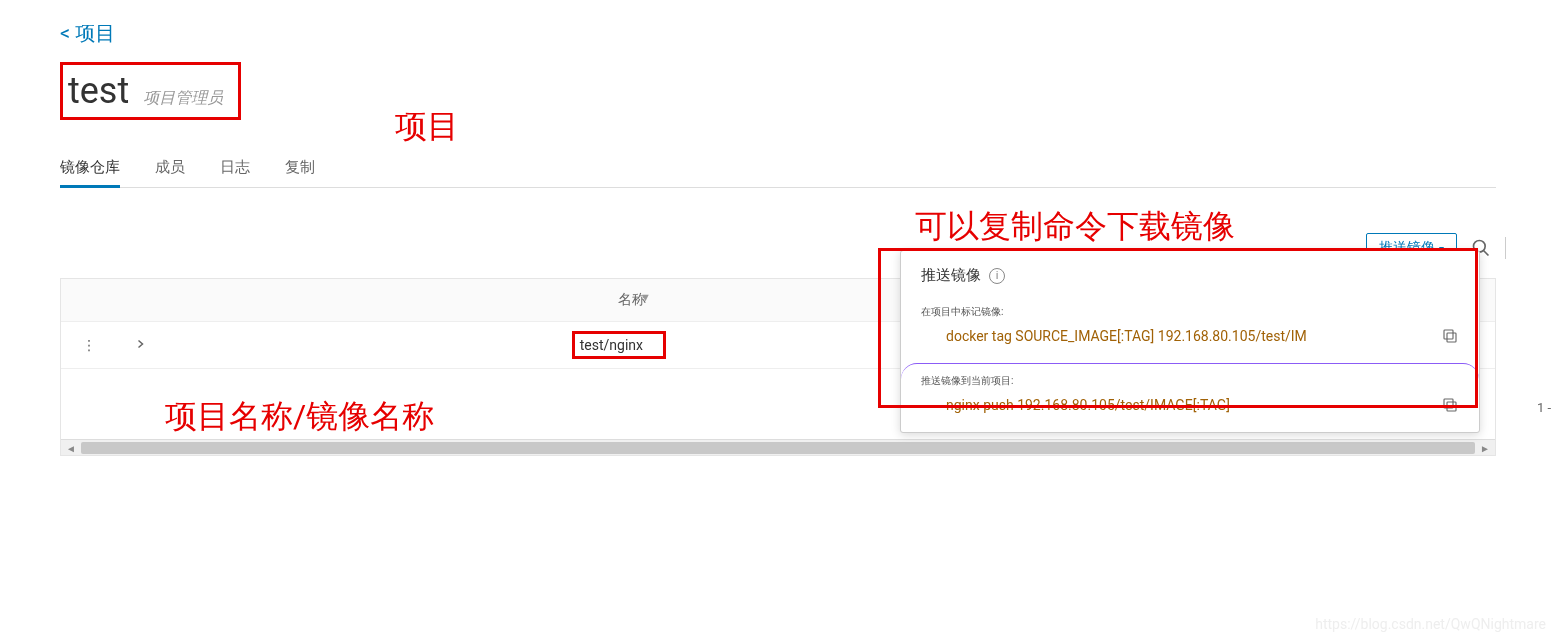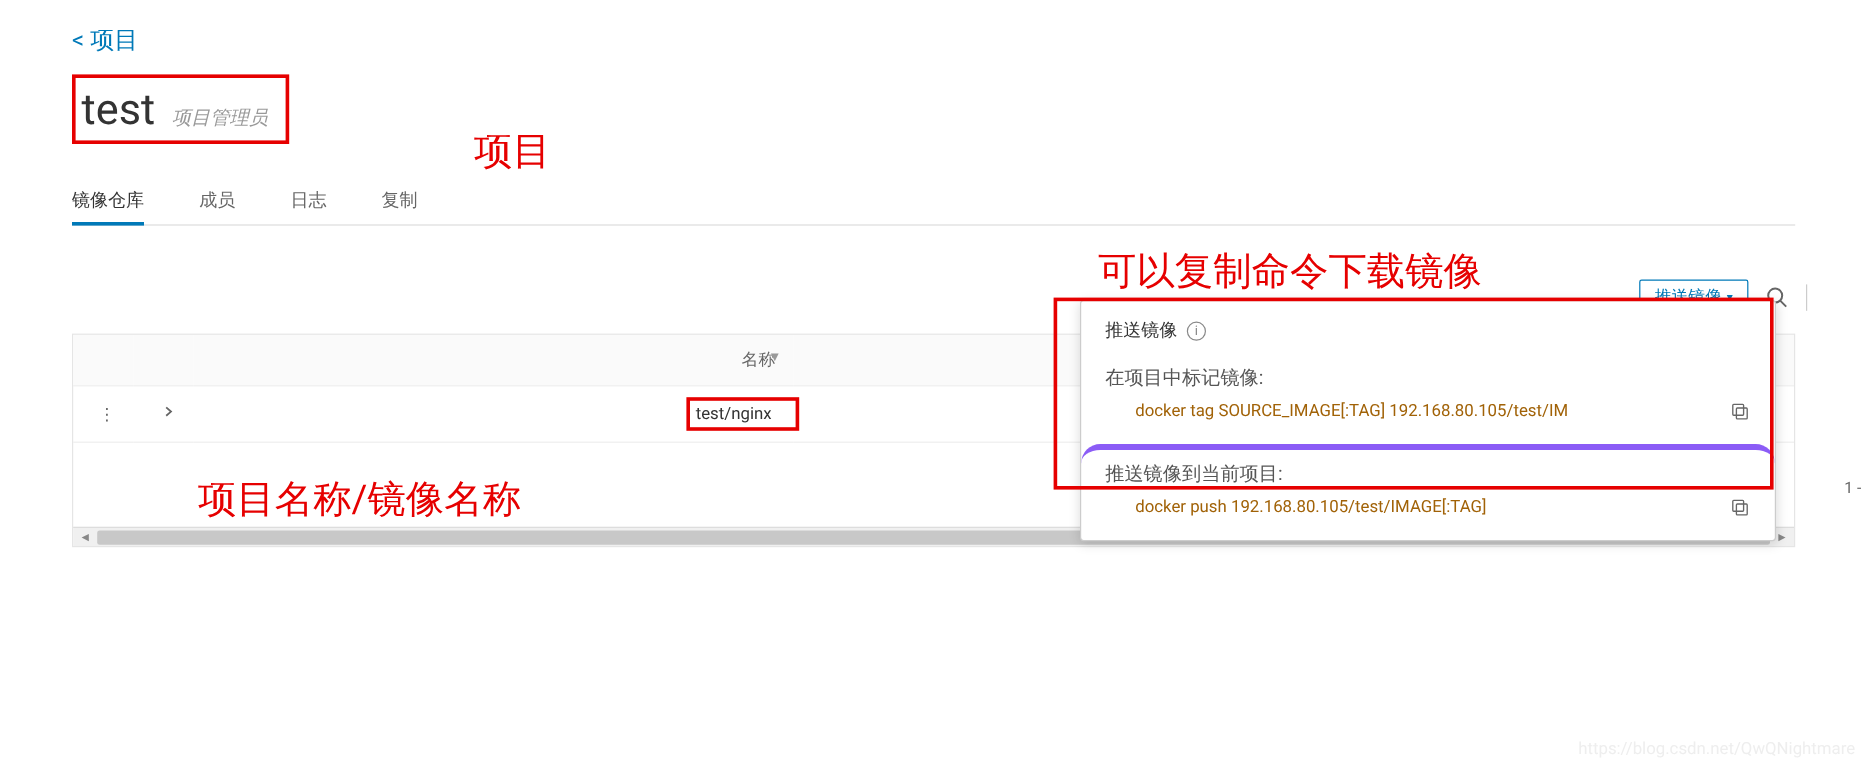--- a/index.html
+++ b/index.html
@@ -45,21 +45,21 @@
       font-size: 32px;
       position: absolute;
     }
     .ann-project { left: 395px; top: 105px; }
     .ann-copy { left: 915px; top: 205px; }
     .ann-name { left: 165px; top: 395px; }
     .tabs {
       margin-top: 30px;
       border-bottom: 1px solid #ddd;
       display: flex;
-      gap: 46px;
+      gap: 35px;
     }
     .tab {
       padding: 8px 0;
       font-size: 15px;
       color: #666;
       cursor: pointer;
       border-bottom: 3px solid transparent;
       margin-bottom: -1px;
     }
     .tab.active {
@@ -184,22 +184,22 @@
       gap: 8px;
     }
     .info-circle {
       width: 16px; height: 16px; border: 1px solid #888; border-radius: 50%;
       display: inline-flex; align-items: center; justify-content: center;
       font-size: 11px; color: #888;
     }
     .popover-section {
       padding: 10px 20px 18px;
     }
-    .popover-section.b { border-top: 5px solid #8b5cf6; border-radius: 16px; }
-    .section-label { font-size: 16px; color: #555; margin-bottom: 8px; }
+    .popover-section.b { border-top: 1px solid #8b5cf6; border-radius: 16px; }
+    .section-label { font-size: 10px; color: #555; margin-bottom: 8px; }
     .cmd-row { display: flex; align-items: center; justify-content: space-between; gap: 10px; }
     .cmd-text { font-size: 14px; color: #a16207; white-space: nowrap; overflow: hidden; text-overflow: ellipsis; flex: 1; margin-left: 25px; }
     .copy-icon { width: 18px; height: 18px; flex-shrink: 0; cursor: pointer; }
     .copy-icon svg { width: 100%; height: 100%; stroke: #666; fill: none; stroke-width: 1.5; }
     .search-svg { width: 20px; height: 20px; stroke: #666; fill: none; stroke-width: 2; }
     .watermark {
       position: absolute;
       right: 10px;
       bottom: 5px;
       color: #eee;
@@ -301,21 +301,21 @@
         <svg viewBox="0 0 24 24">
             <rect x="8" y="8" width="12" height="12" rx="1"></rect>
             <rect x="4" y="4" width="12" height="12" rx="1"></rect>
           </svg>
       </span>
     </div>
   </div>
   <div class="popover-section b">
     <div class="section-label">推送镜像到当前项目:</div>
     <div class="cmd-row">
-      <div class="cmd-text">docker push 192.168.80.105/test/IMAGE[:TAG]</div>
+      <div class="cmd-text">nginx push 192.168.80.105/test/IMAGE[:TAG]</div>
       <span class="copy-icon">
         <svg viewBox="0 0 24 24">
             <rect x="8" y="8" width="12" height="12" rx="1"></rect>
             <rect x="4" y="4" width="12" height="12" rx="1"></rect>
           </svg>
       </span>
     </div>
   </div>
 </div>
 

